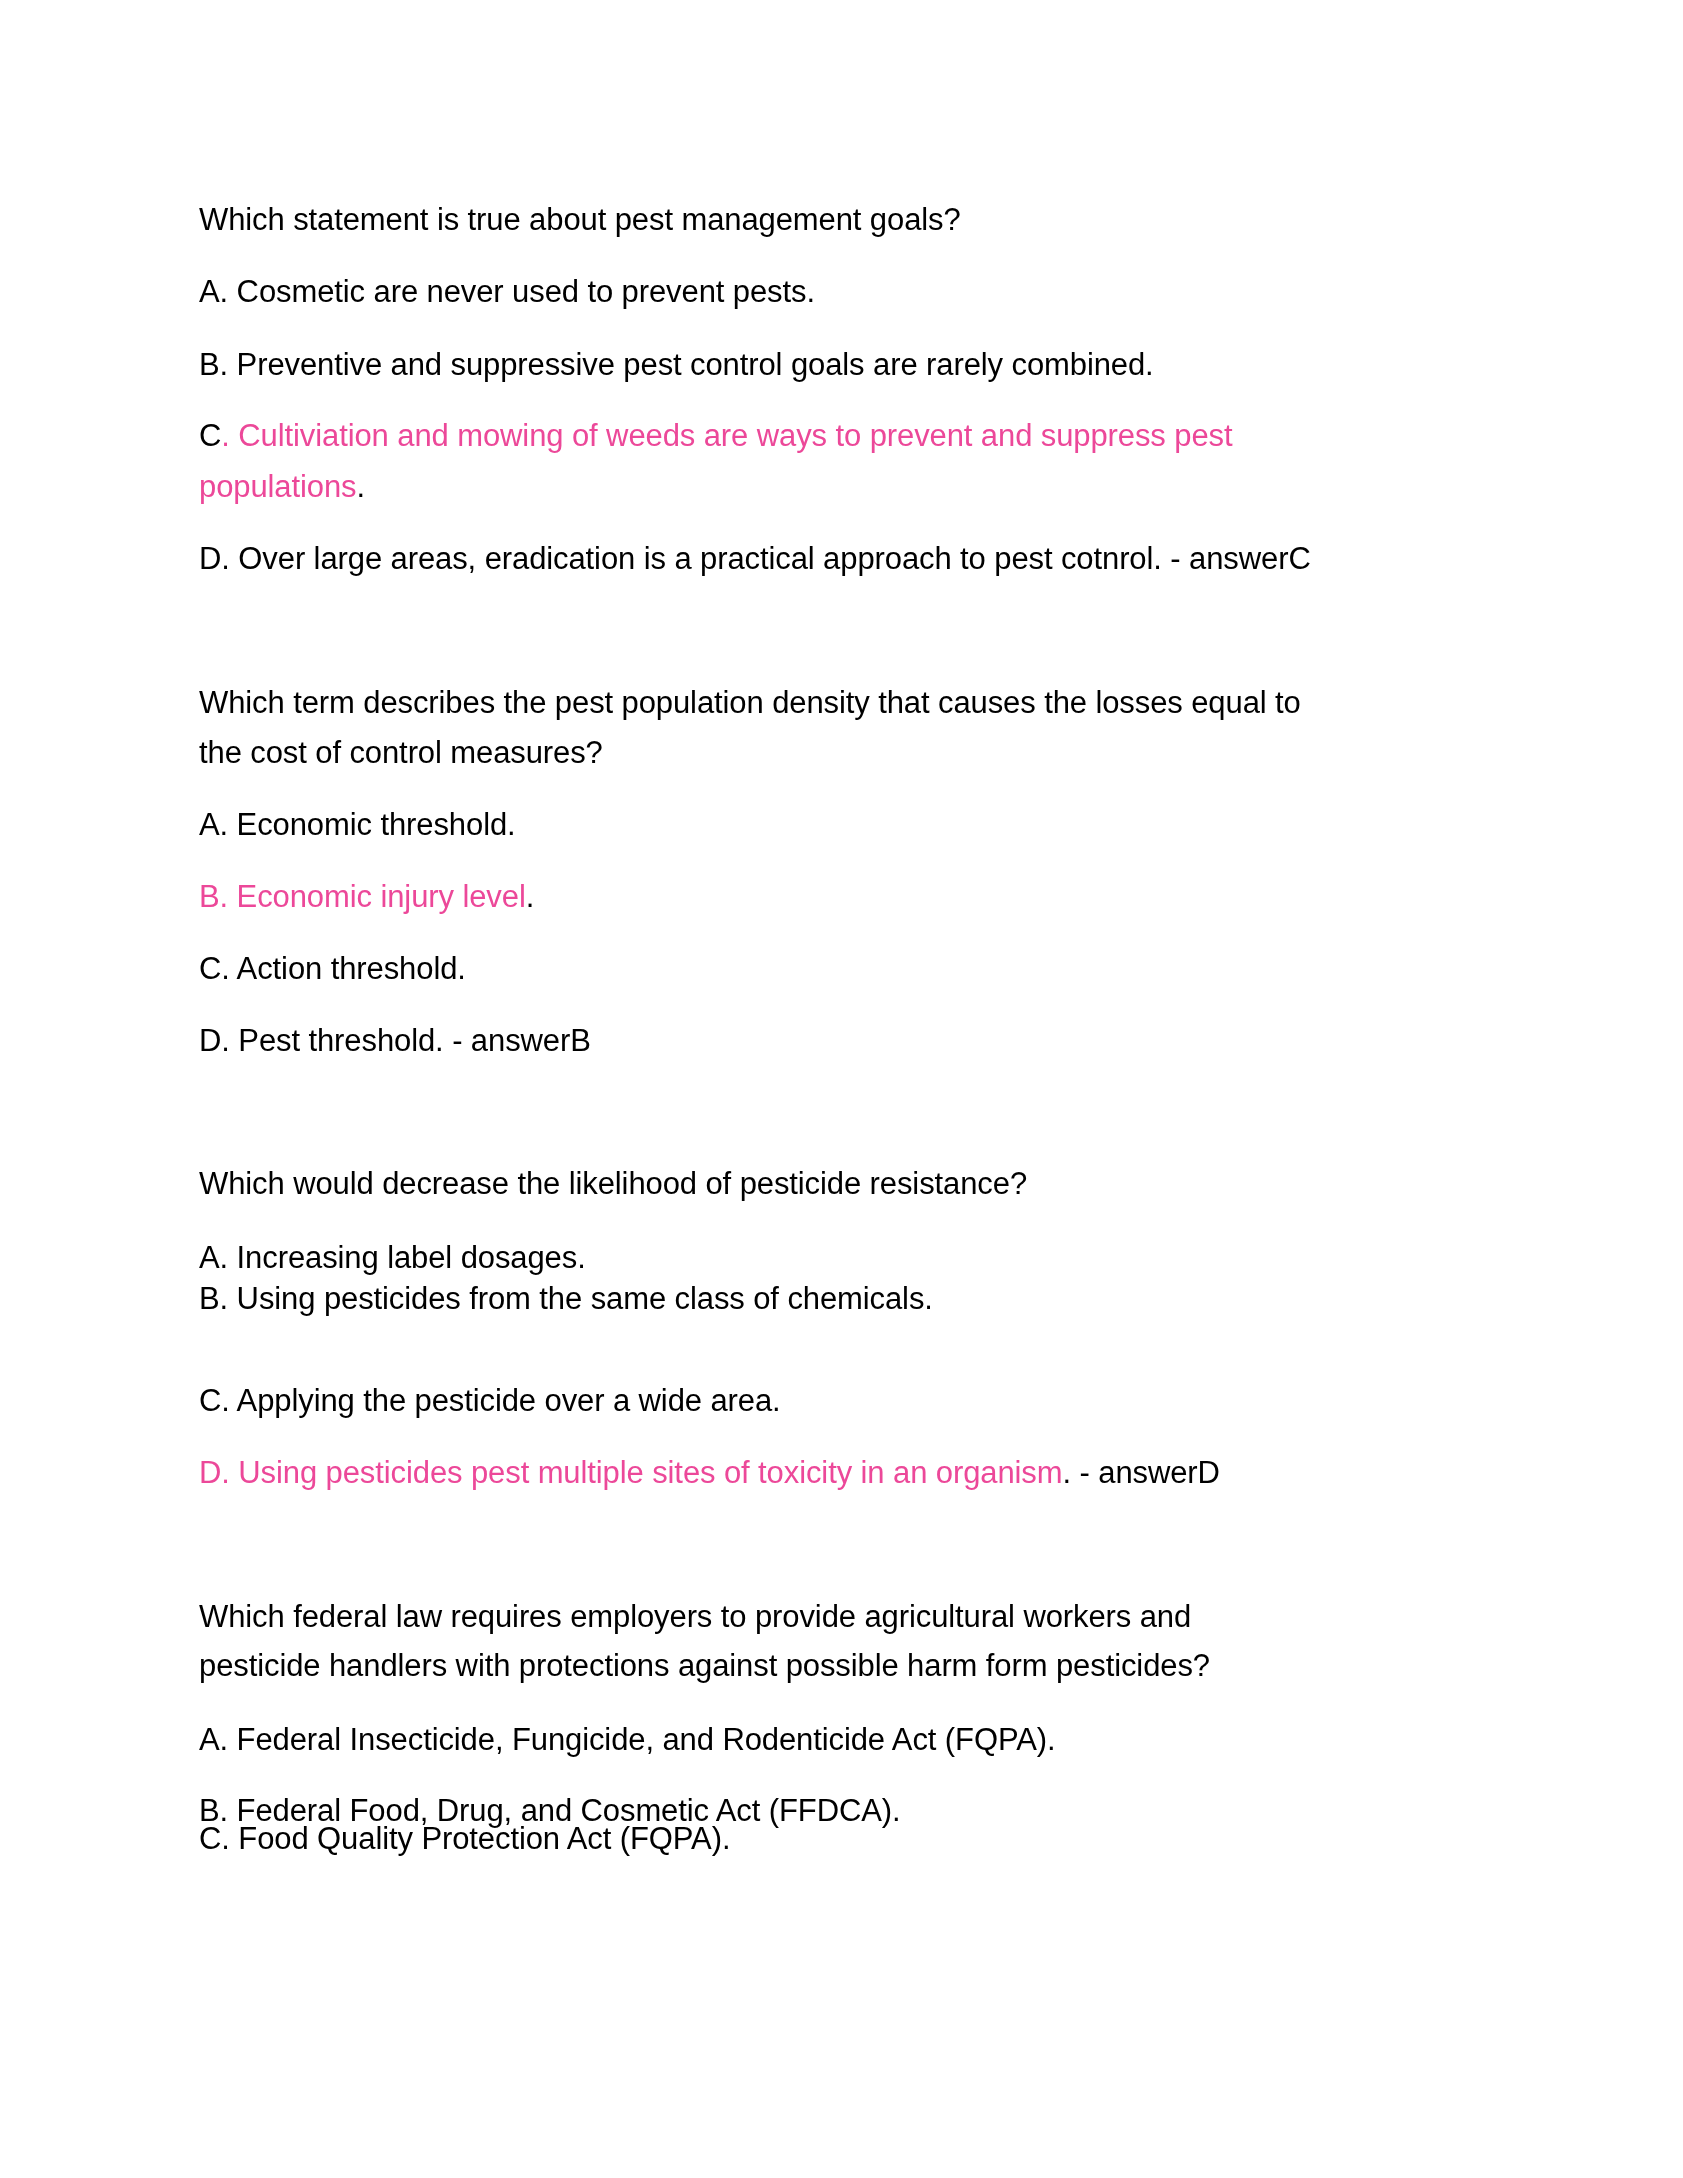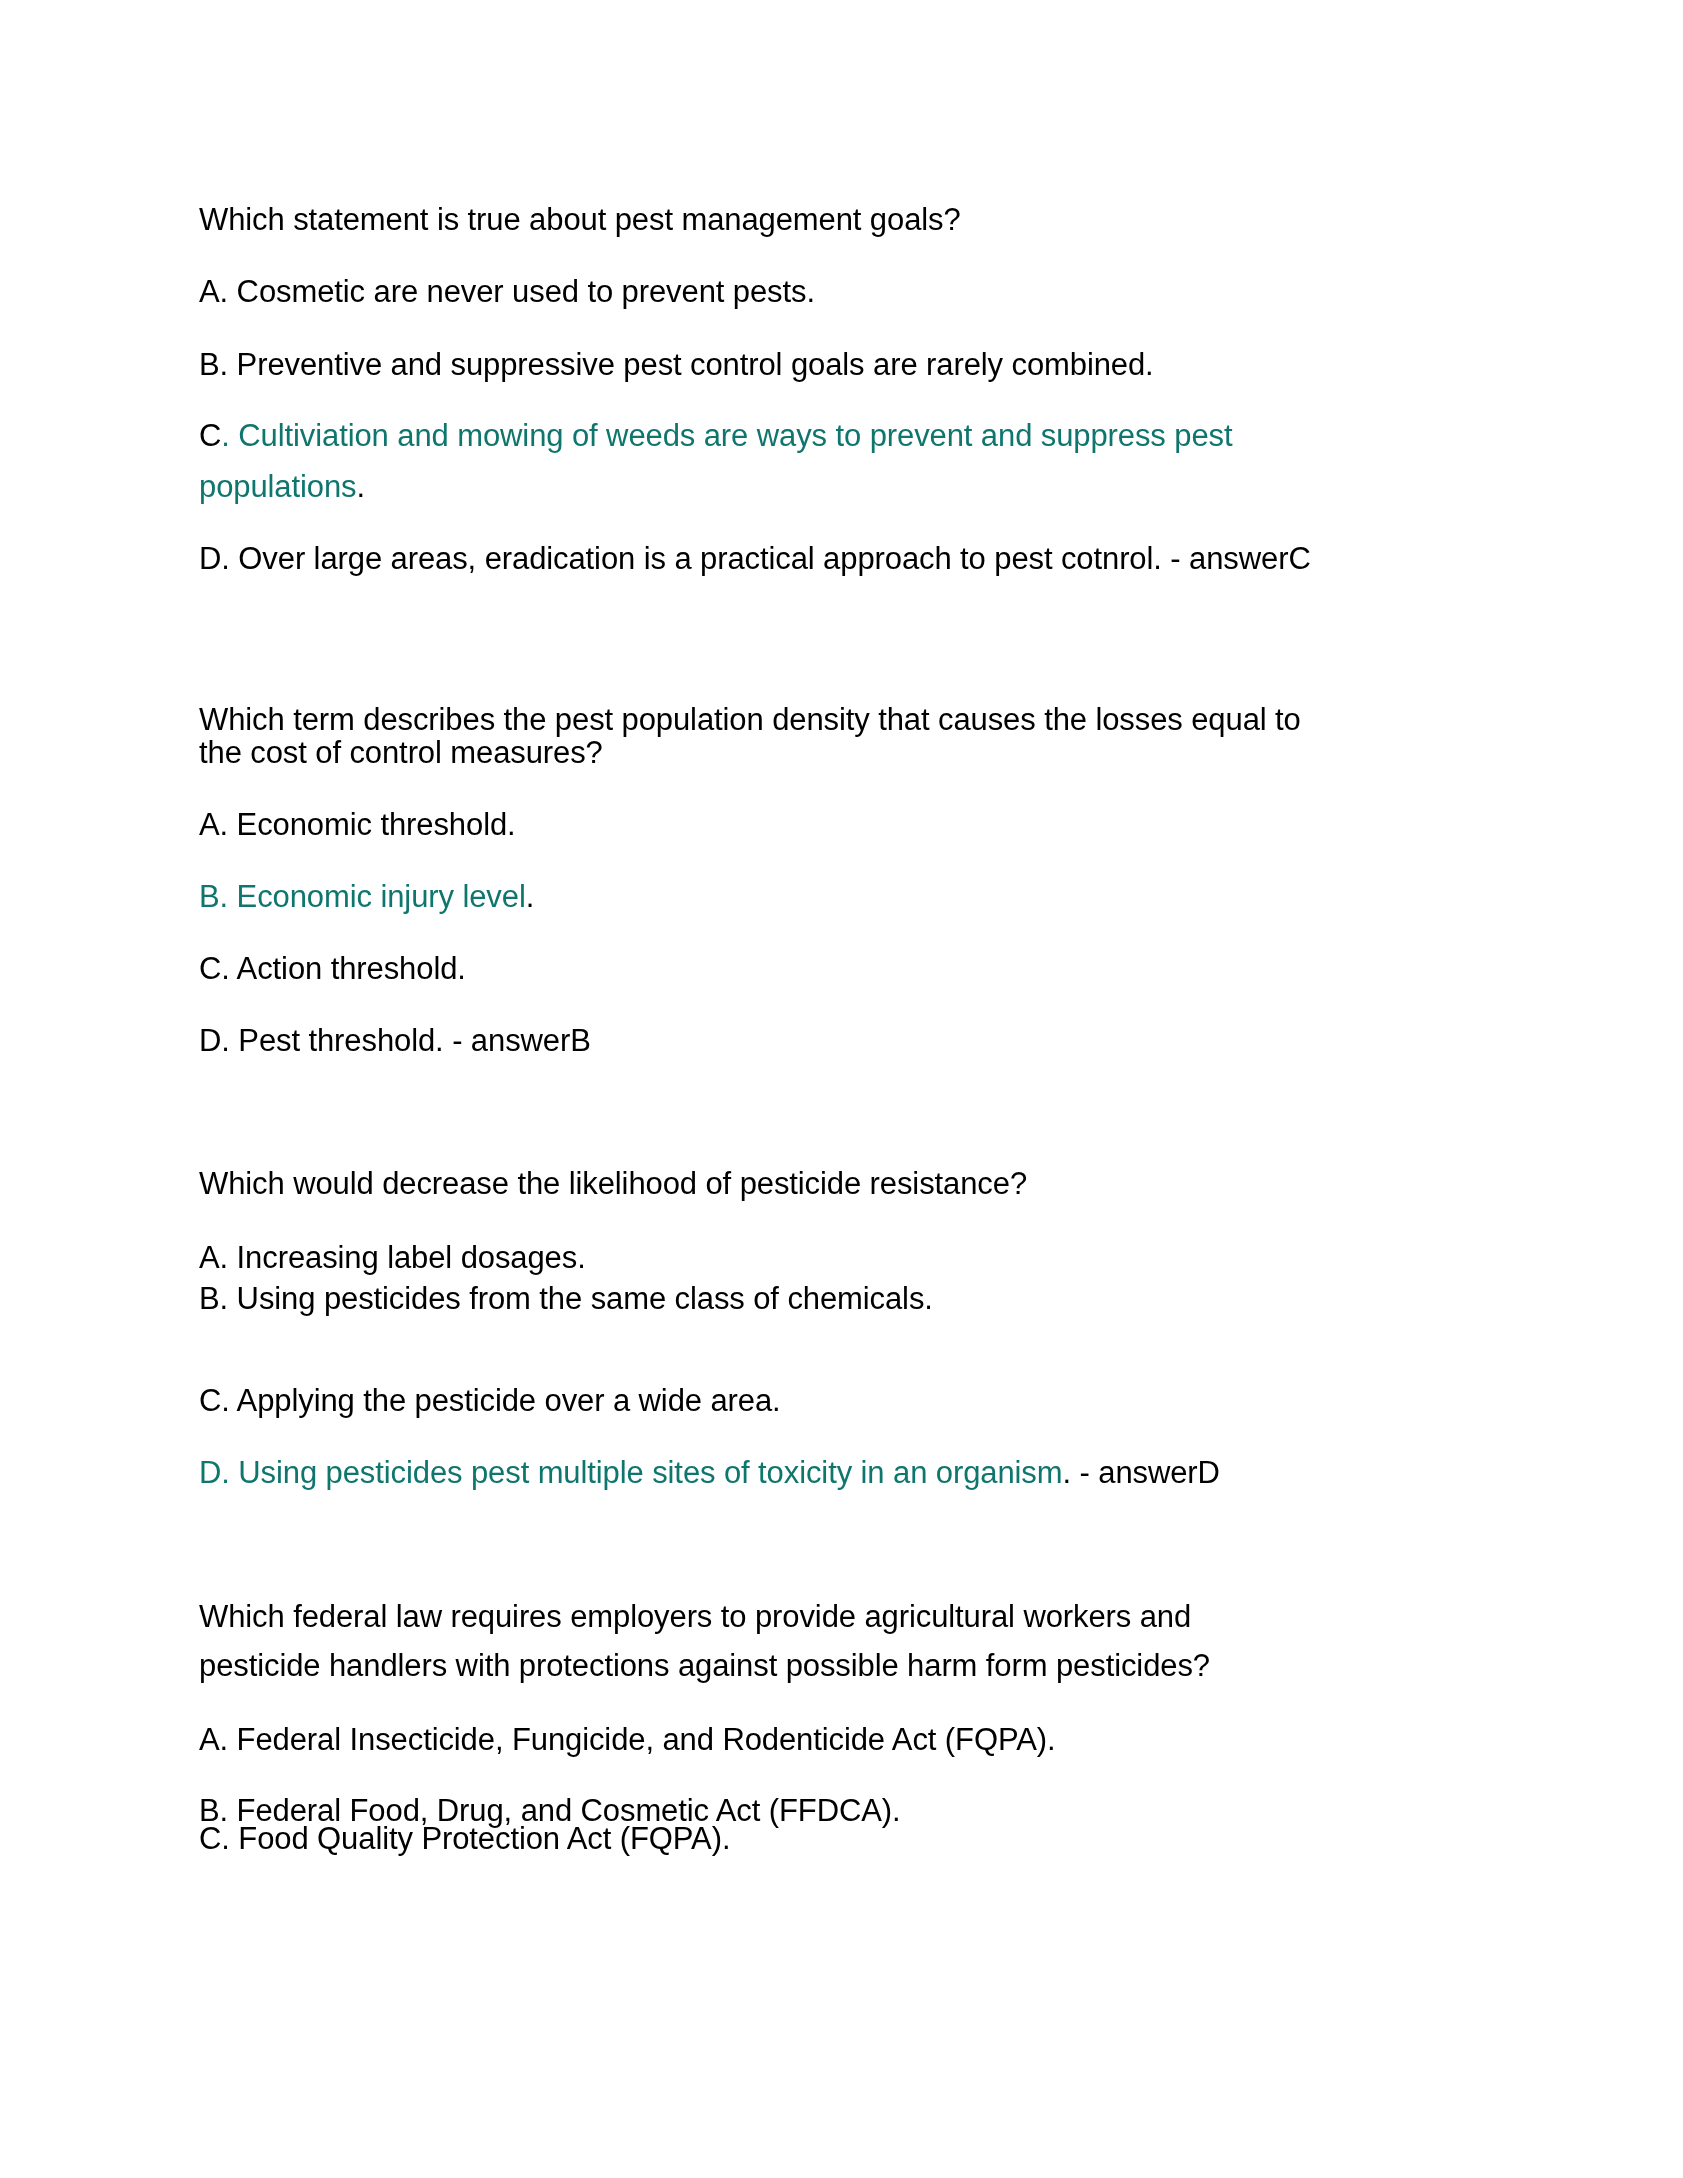--- a/index.html
+++ b/index.html
@@ -23,42 +23,42 @@
       background: #ffffff;
     }
     .line {
       position: absolute;
       left: 199px;
       font-size: 31px;
       line-height: 40px;
       white-space: nowrap;
       letter-spacing: -0.1px;
     }
-    .red { color: #0f766e; }
+    .red { color: #ec4899; }
   </style>
 </head>
 <body>
 
 <div class="page">
 
   <div>
     <div class="line" style="top:200px">Which statement is true about pest management goals?</div>
 
     <div class="line" style="top:272px"><span>A. </span><span>Cosmetic are never used to prevent pests.</span></div>
 
     <div class="line" style="top:345px"><span>B. </span><span>Preventive and suppressive pest control goals are rarely combined.</span></div>
 
     <div class="line" style="top:416px"><span>C</span><span class="red">. Cultiviation and mowing of weeds are ways to prevent and suppress pest</span></div>
     <div class="line" style="top:467px"><span class="red">populations</span><span>.</span></div>
 
     <div class="line" style="top:539px"><span>D. </span><span>Over large areas, eradication is a practical approach to pest cotnrol.</span><span> - answerC</span></div>
   </div>
 
   <div>
-    <div class="line" style="top:700px">Which term describes the pest population density that causes the losses equal to</div>
+    <div class="line" style="top:683px">Which term describes the pest population density that causes the losses equal to</div>
     <div class="line" style="top:733px">the cost of control measures?</div>
 
     <div class="line" style="top:805px"><span>A. </span><span>Economic threshold.</span></div>
 
     <div class="line" style="top:877px"><span class="red">B. Economic injury level</span><span>.</span></div>
 
     <div class="line" style="top:949px"><span>C. </span><span>Action threshold.</span></div>
 
     <div class="line" style="top:1021px"><span>D. </span><span>Pest threshold.</span><span> - answerB</span></div>
   </div>

